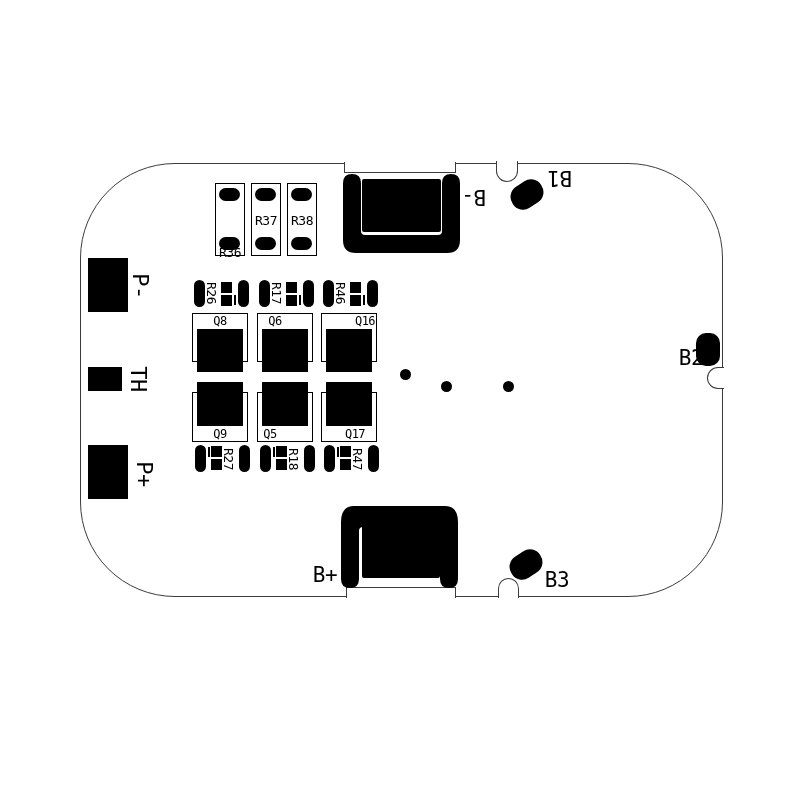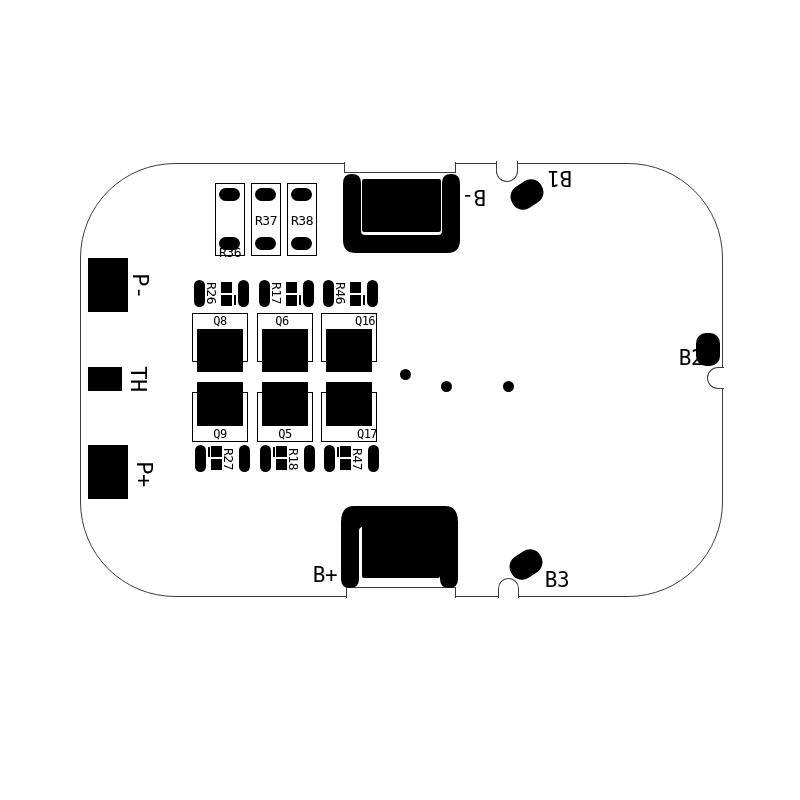--- a/index.html
+++ b/index.html
@@ -88,44 +88,44 @@
   <div class="ctext rot90 fs13" style="left:228px;top:459px;">R27</div>
   <div class="blk pill" style="left:239px;top:445px;width:11px;height:27px;"></div>
 
   <div class="blk pill" style="left:259px;top:280px;width:11px;height:27px;"></div>
   <div class="ctext rot90 fs13" style="left:276px;top:293px;">R17</div>
   <div class="blk" style="left:286px;top:282px;width:11px;height:11px;"></div>
   <div class="blk" style="left:286px;top:295px;width:11px;height:11px;"></div>
   <div class="blk" style="left:299px;top:295px;width:2px;height:10px;"></div>
   <div class="blk pill" style="left:303px;top:280px;width:11px;height:27px;"></div>
   <div class="outline" style="left:257px;top:313px;width:56px;height:49px;"></div>
-  <div class="ctext fs12" style="left:282px;top:321px;">Q6</div>
+  <div class="ctext fs12" style="left:275px;top:321px;">Q6</div>
   <div class="blk" style="left:262px;top:329px;width:46px;height:43px;"></div>
   <div class="outline" style="left:257px;top:392px;width:56px;height:50px;"></div>
   <div class="blk" style="left:262px;top:382px;width:46px;height:44px;"></div>
-  <div class="ctext fs12" style="left:285px;top:434px;">Q5</div>
+  <div class="ctext fs12" style="left:270px;top:434px;">Q5</div>
   <div class="blk pill" style="left:260px;top:445px;width:11px;height:27px;"></div>
   <div class="blk" style="left:273px;top:447px;width:2px;height:10px;"></div>
   <div class="blk" style="left:276px;top:446px;width:11px;height:11px;"></div>
   <div class="blk" style="left:276px;top:459px;width:11px;height:11px;"></div>
   <div class="ctext rot90 fs13" style="left:293px;top:459px;">R18</div>
   <div class="blk pill" style="left:304px;top:445px;width:11px;height:27px;"></div>
 
   <div class="blk pill" style="left:323px;top:280px;width:11px;height:27px;"></div>
   <div class="ctext rot90 fs13" style="left:340px;top:293px;">R46</div>
   <div class="blk" style="left:350px;top:282px;width:11px;height:11px;"></div>
   <div class="blk" style="left:350px;top:295px;width:11px;height:11px;"></div>
   <div class="blk" style="left:363px;top:295px;width:2px;height:10px;"></div>
   <div class="blk pill" style="left:367px;top:280px;width:11px;height:27px;"></div>
   <div class="outline" style="left:321px;top:313px;width:56px;height:49px;"></div>
   <div class="ctext fs12" style="left:349px;top:321px;margin-left:16px;">Q16</div>
   <div class="blk" style="left:326px;top:329px;width:46px;height:43px;"></div>
   <div class="outline" style="left:321px;top:392px;width:56px;height:50px;"></div>
   <div class="blk" style="left:326px;top:382px;width:46px;height:44px;"></div>
-  <div class="ctext fs12" style="left:353px;top:434px;padding-left:28px;">Q17</div>
+  <div class="ctext fs12" style="left:341px;top:434px;padding-left:28px;">Q17</div>
   <div class="blk pill" style="left:324px;top:445px;width:11px;height:27px;"></div>
   <div class="blk" style="left:337px;top:447px;width:2px;height:10px;"></div>
   <div class="blk" style="left:340px;top:446px;width:11px;height:11px;"></div>
   <div class="blk" style="left:340px;top:459px;width:11px;height:11px;"></div>
   <div class="ctext rot90 fs13" style="left:357px;top:459px;">R47</div>
   <div class="blk pill" style="left:368px;top:445px;width:11px;height:27px;"></div>
 
   <div class="dot" style="left:400px;top:369px;"></div>
   <div class="dot" style="left:441px;top:381px;"></div>
   <div class="dot" style="left:503px;top:381px;"></div>

